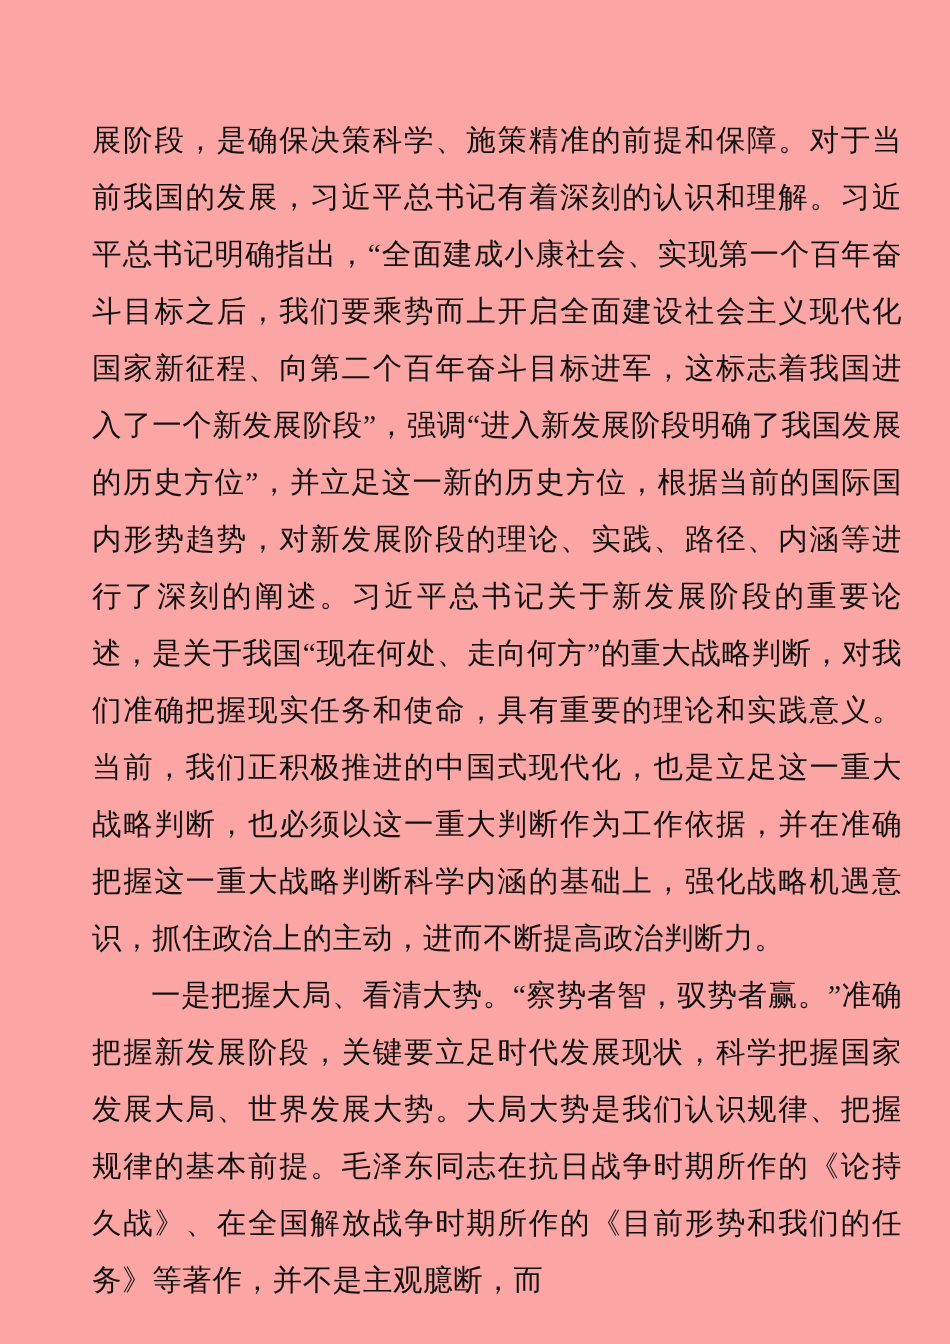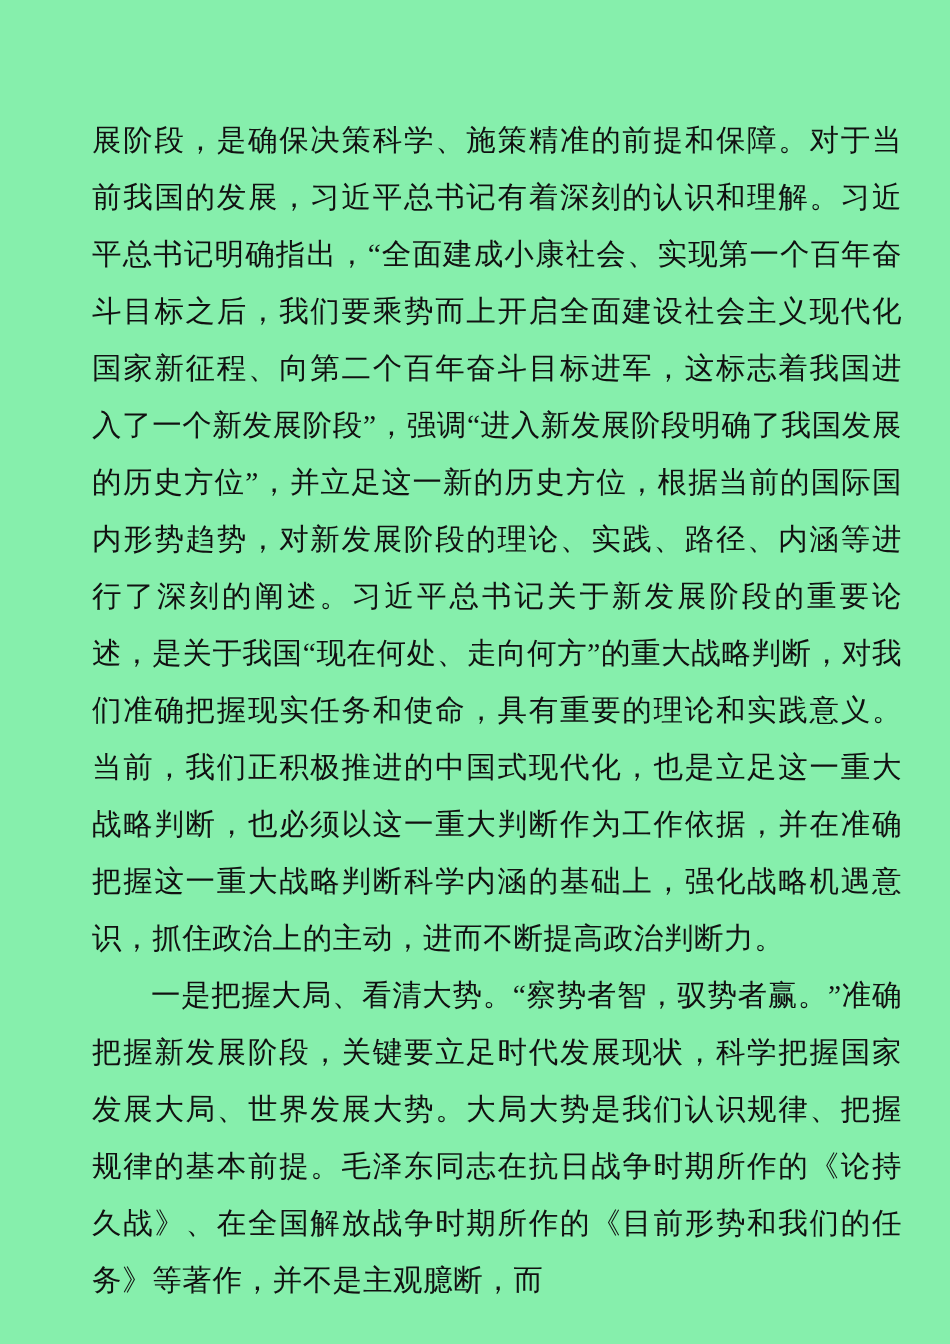--- a/index.html
+++ b/index.html
@@ -12,21 +12,21 @@
     height: 1344px;
     font-family: "Liberation Serif", "DejaVu Serif", serif;
     color: #000000;
     overflow: hidden;
   }
   .page {
     box-sizing: border-box;
     width: 950px;
     height: 1344px;
     padding: 112px 48px 60px 92px;
-    background: #86efac;
+    background: #fca5a5;
     position: relative;
   }
   .doc-body {
     font-size: 29.5px;
     line-height: 57px;
     text-align: justify;
     text-justify: inter-ideograph;
     letter-spacing: 0.6px;
     color: #111111;
   }

